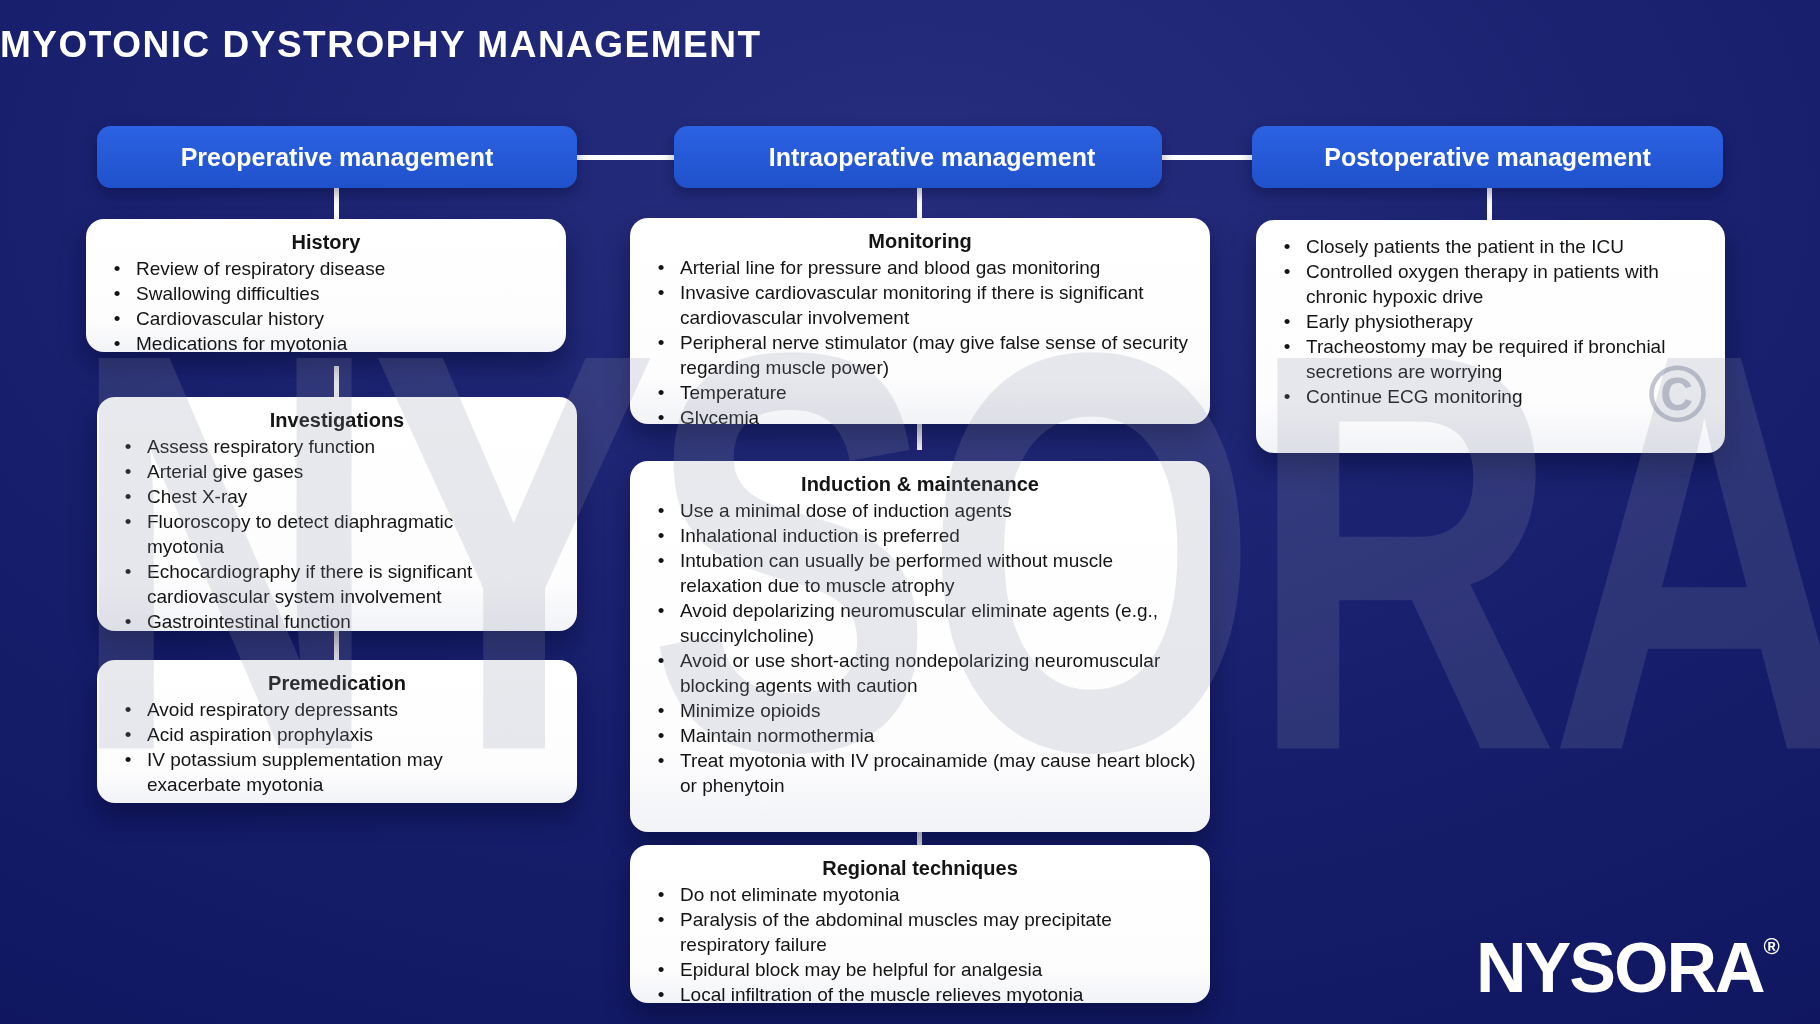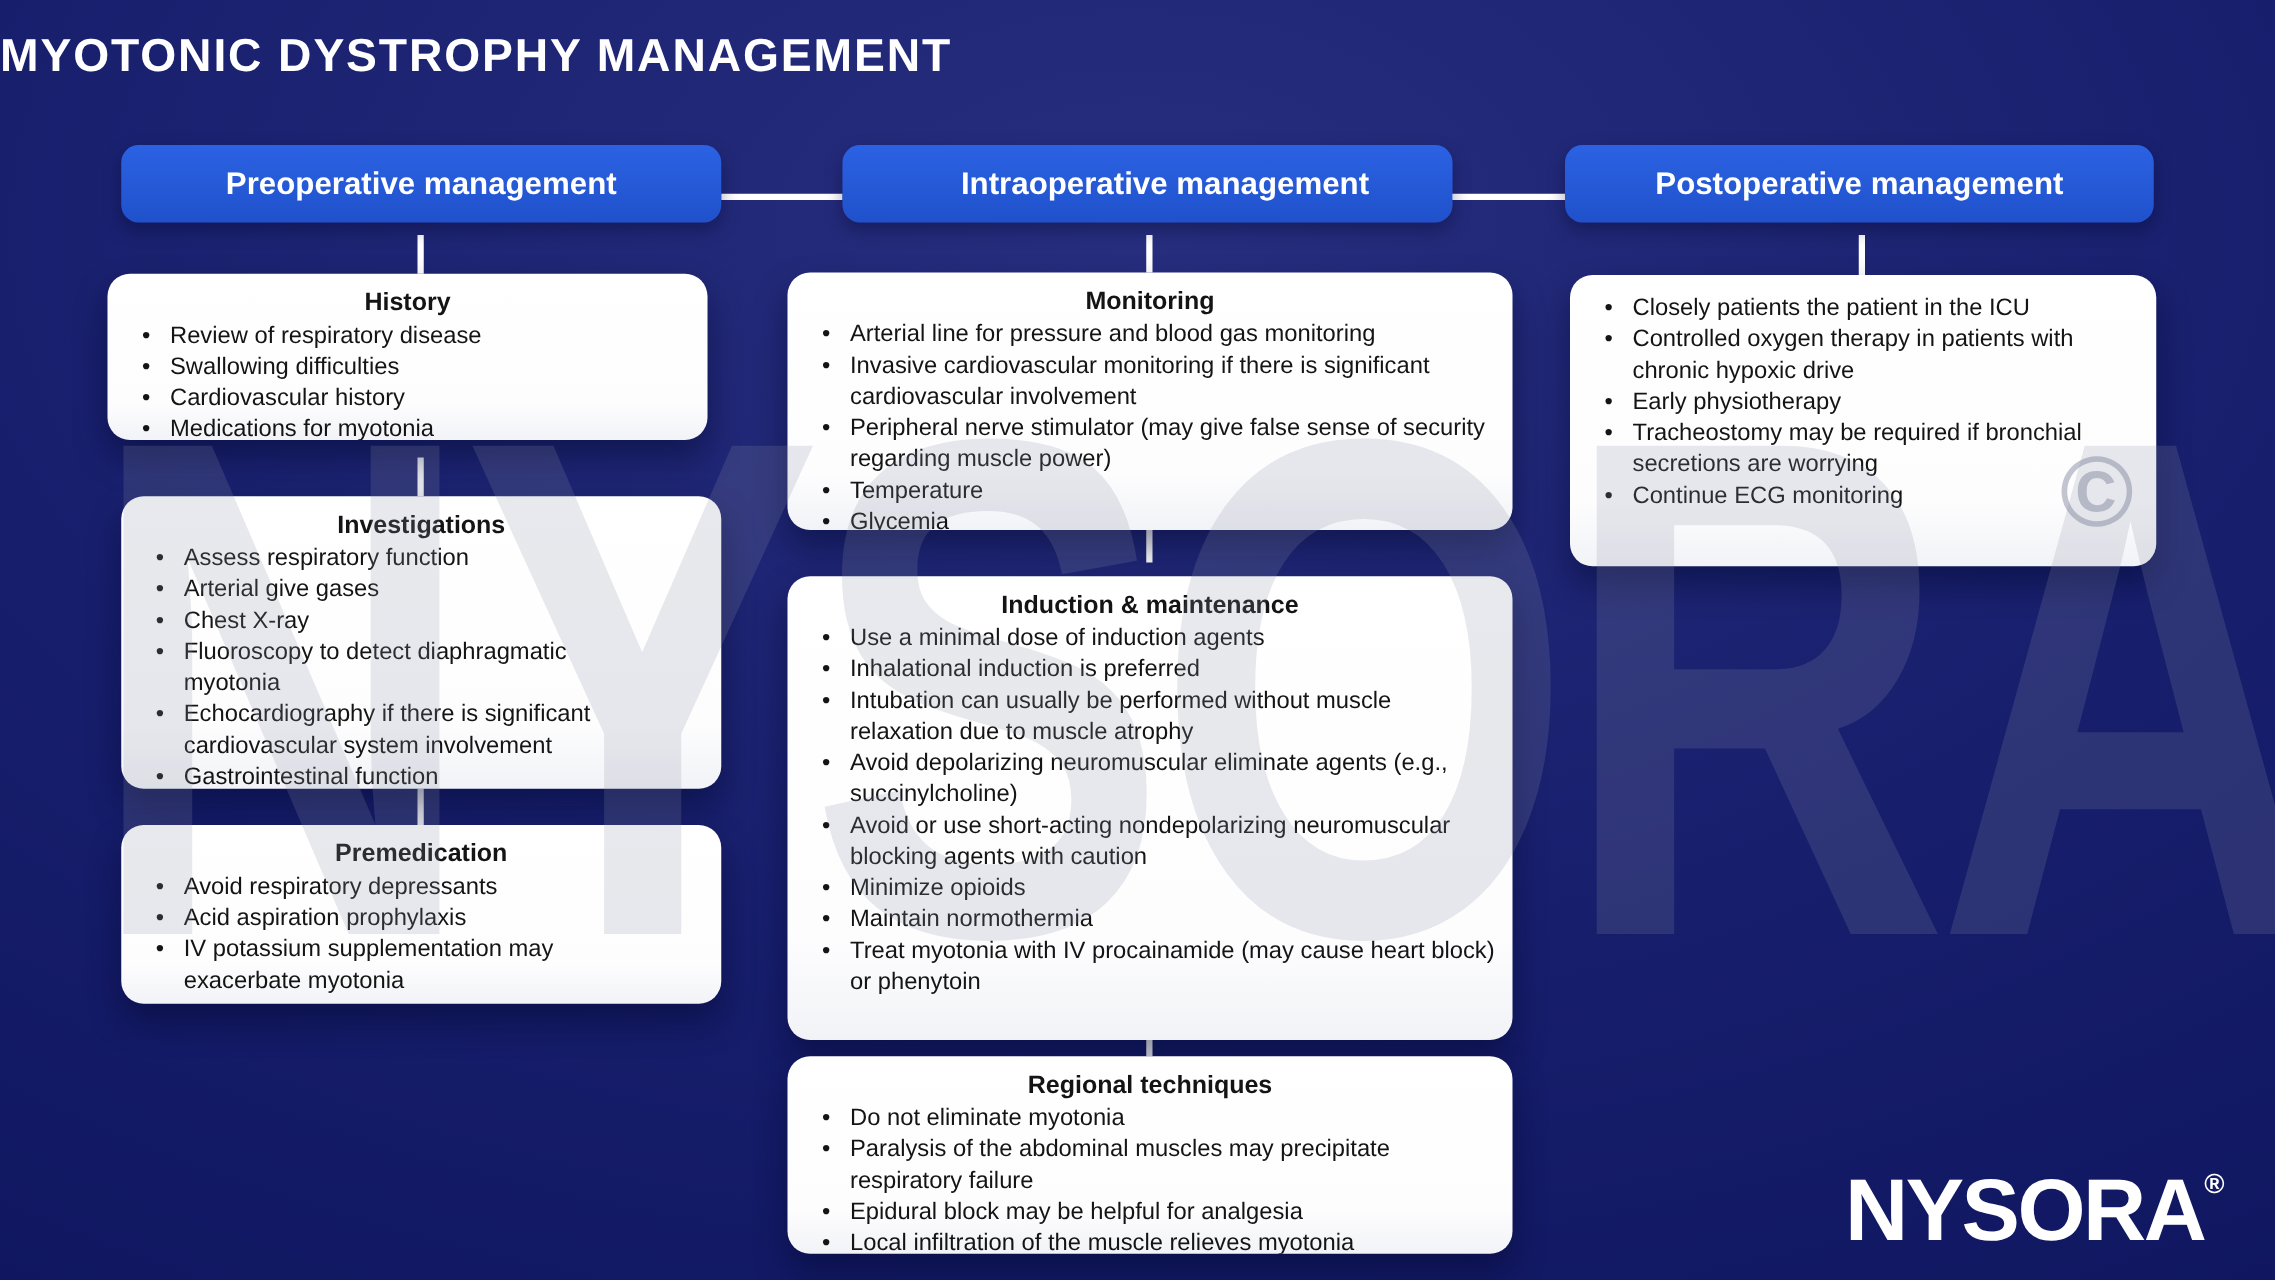--- a/index.html
+++ b/index.html
@@ -11,21 +11,21 @@
 
   
   .page-title {
     position:absolute; left:0; top:24px; width:100%;
     text-align:left; color:#ffffff; font-size:37px; font-weight:800;
     letter-spacing:1.5px;
   }
 
   
   .pill {
-    position:absolute; top:116px; height:62px; border-radius:14px;
+    position:absolute; top:126px; height:62px; border-radius:14px;
     background:linear-gradient(180deg,#2b62e3 0%, #2051cb 100%);
     color:#ffffff; font-size:25px; font-weight:bold;
     display:flex; align-items:center; justify-content:center;
     box-shadow:0 6px 14px rgba(3,6,40,.35);
     z-index:10;
   }
   .pill.pre   { left:97px;  width:480px; }
   .pill.intra { left:674px; width:460px;padding-left:28px; }
   .pill.post  { left:1252px; width:471px; }
 

